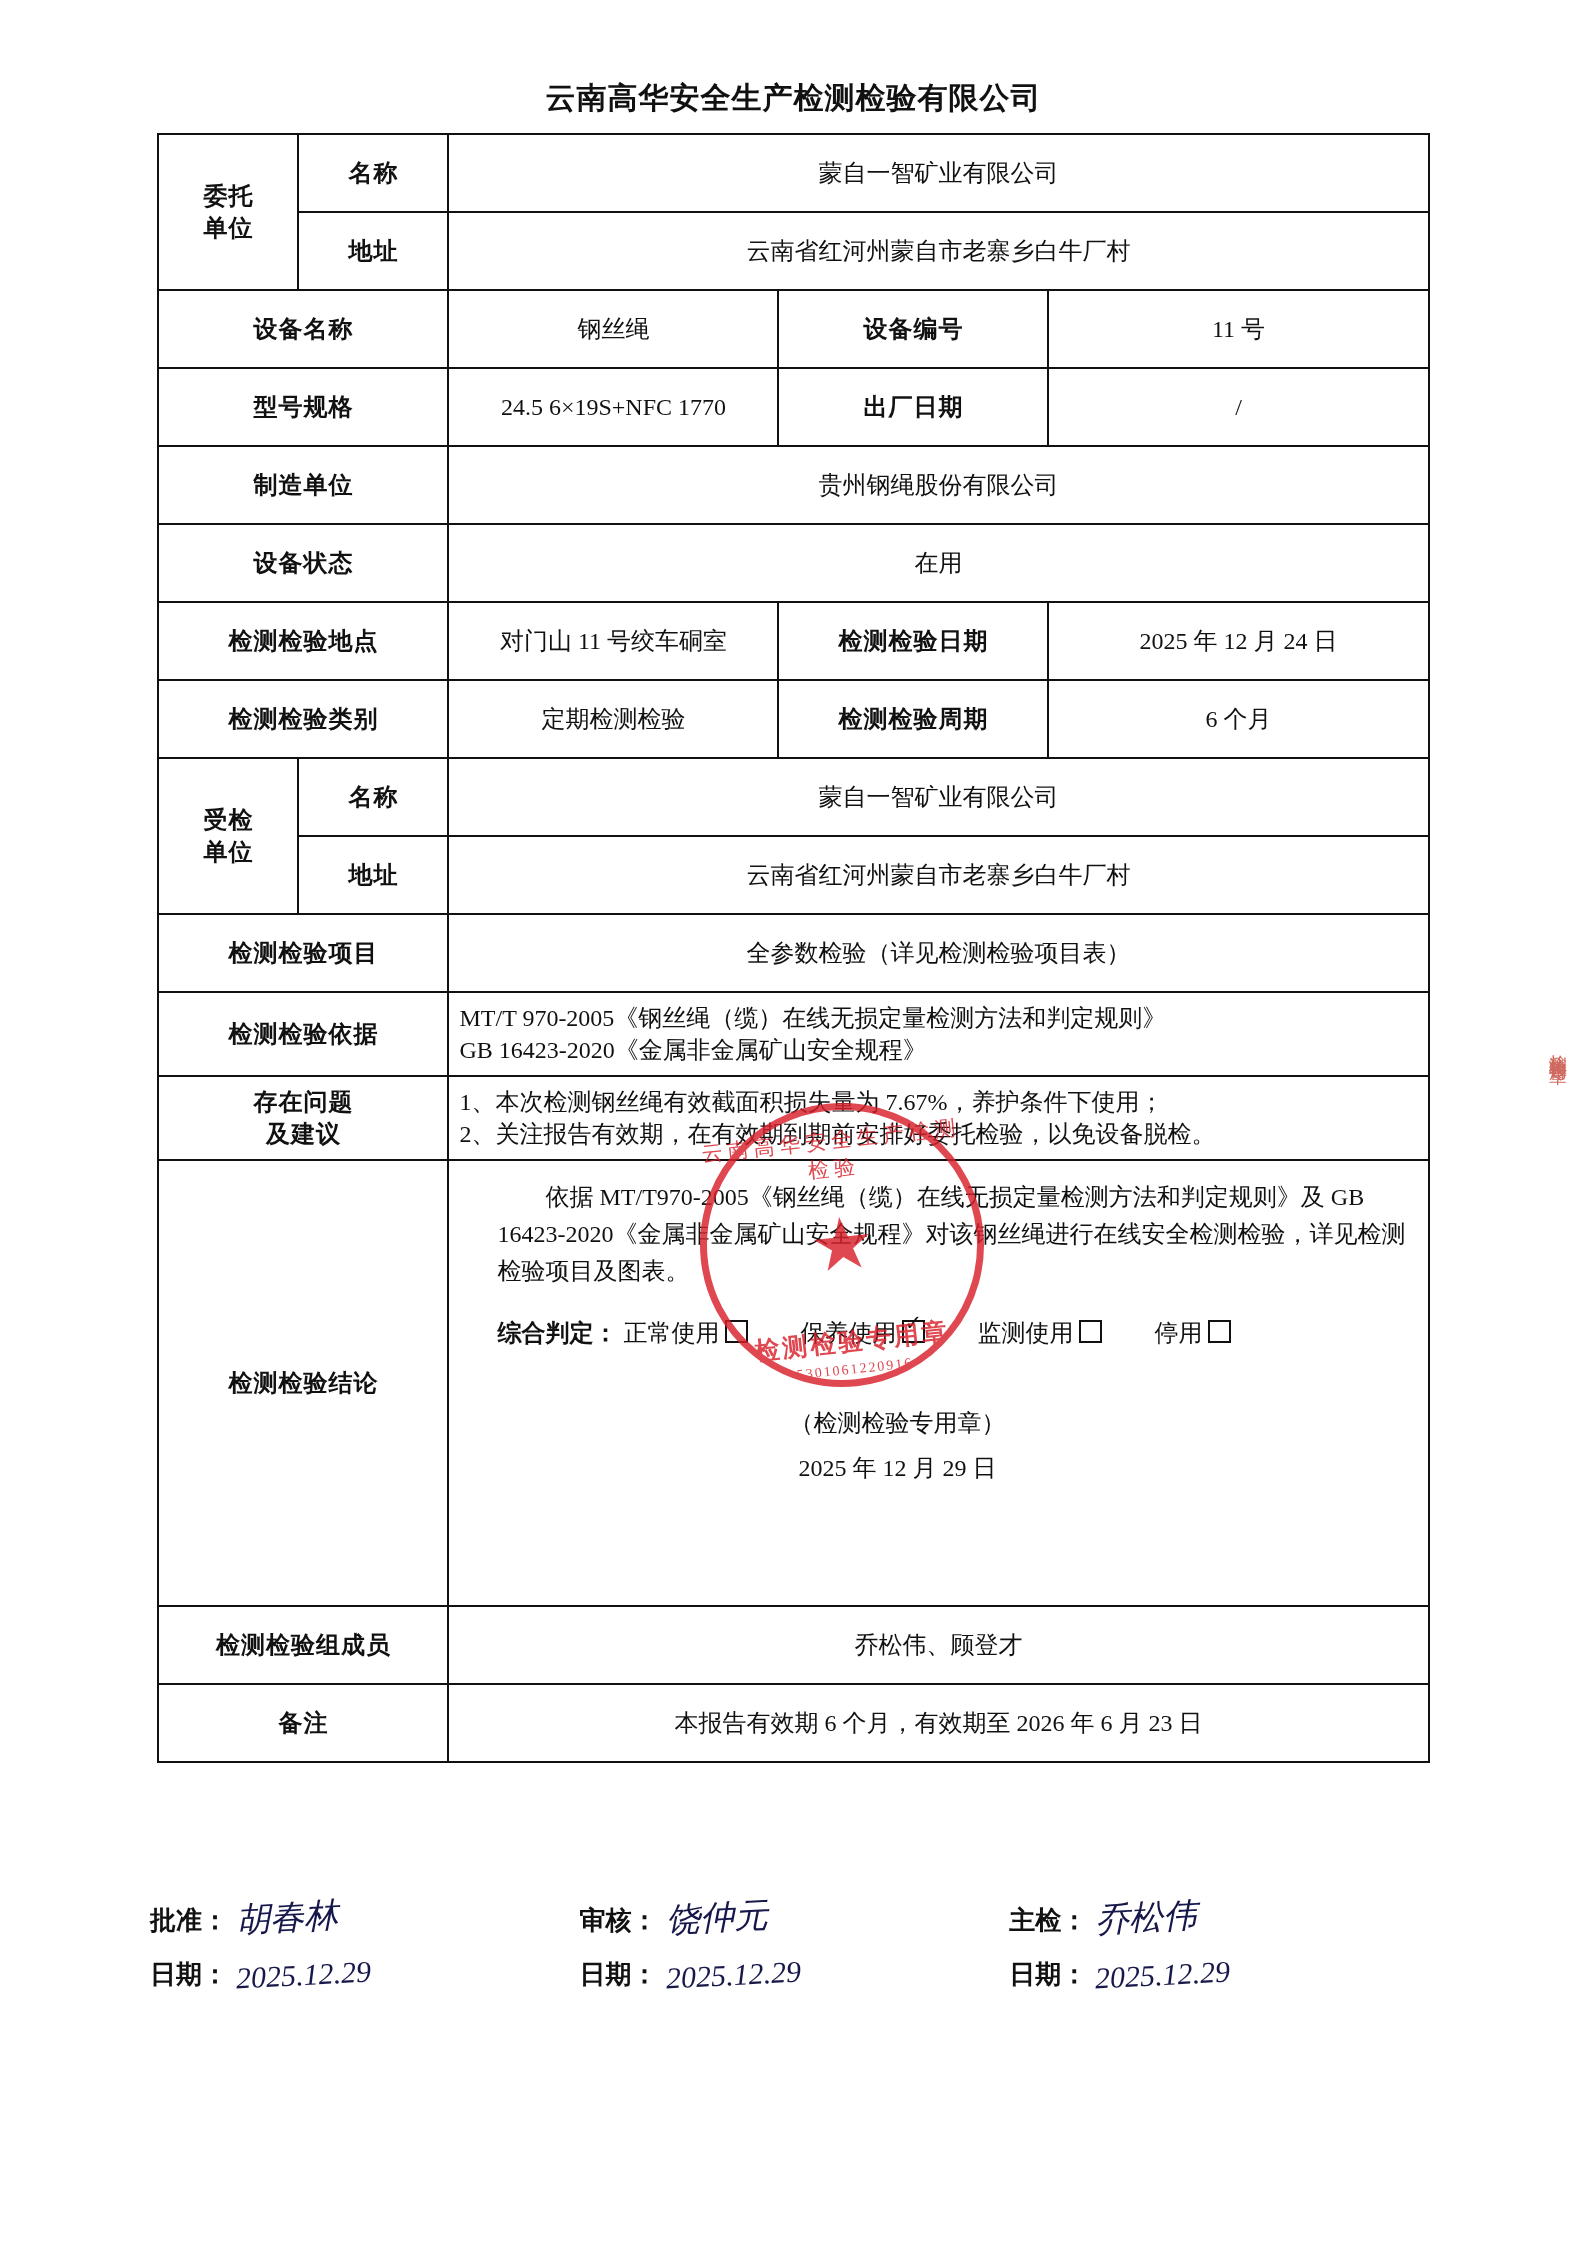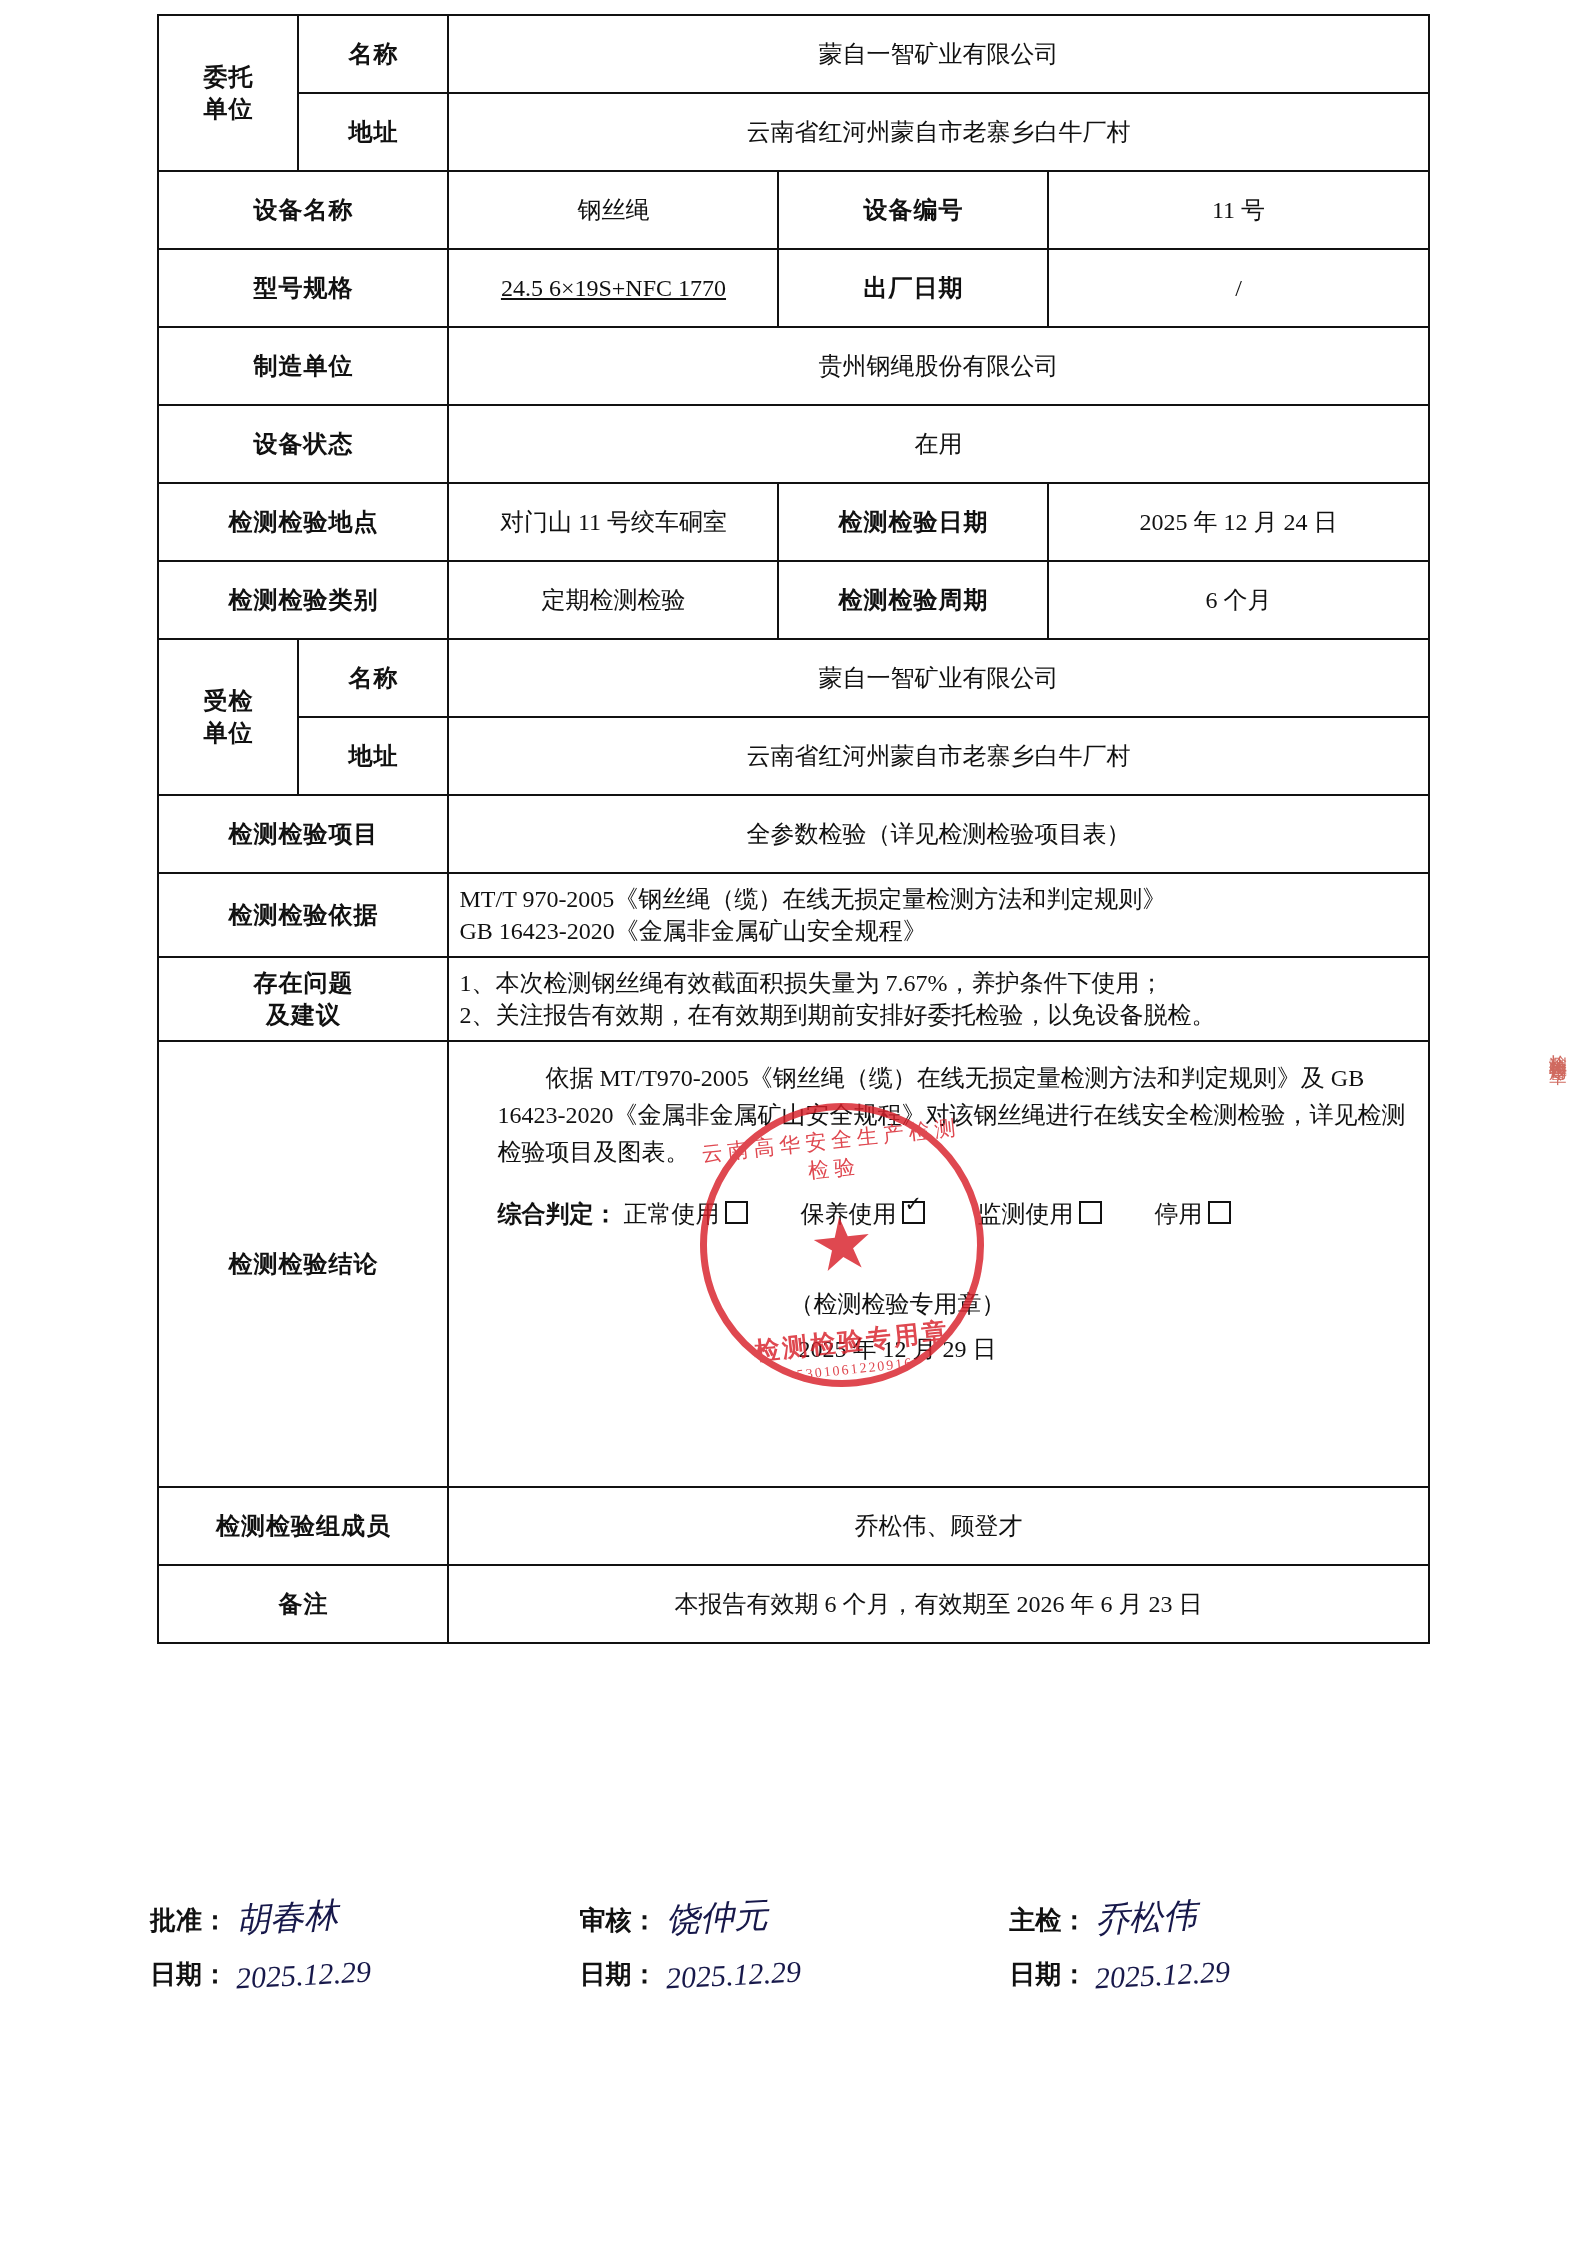--- a/index.html
+++ b/index.html
@@ -68,21 +68,21 @@
   .lbl {
     text-align: center;
     font-family: "Liberation Sans", sans-serif;
     font-weight: bold;
     font-size: 25px;
     letter-spacing: 1px;
   }
   .ctr { text-align: center; }
   .left { text-align: left; }
   .cellpad { padding-left: 22px; }
-  .nowrap { white-space: nowrap; text-decoration: underline; }
+  .nowrap { white-space: nowrap; }
   .h64 { height: 64px; }
   .h72 { height: 70px; border-radius: 22px; }
 
   .two-line { line-height: 1.35; }
   .para {
     line-height: 1.55;
     font-size: 24px;
   }
   .indent { text-indent: 2em; }
 
@@ -211,20 +211,21 @@
     opacity: .75;
     writing-mode: vertical-rl;
     letter-spacing: 2px;
   }
 </style>
 </head>
 <body>
 
 <div class="page">
 
+  <div class="hdr hdr-company">云南高华安全生产检测检验有限公司</div>
 
 
   <table class="main">
     <colgroup>
       <col style="width:140px">
       <col style="width:150px">
       <col style="width:330px">
       <col style="width:270px">
       <col style="width:380px">
     </colgroup>

